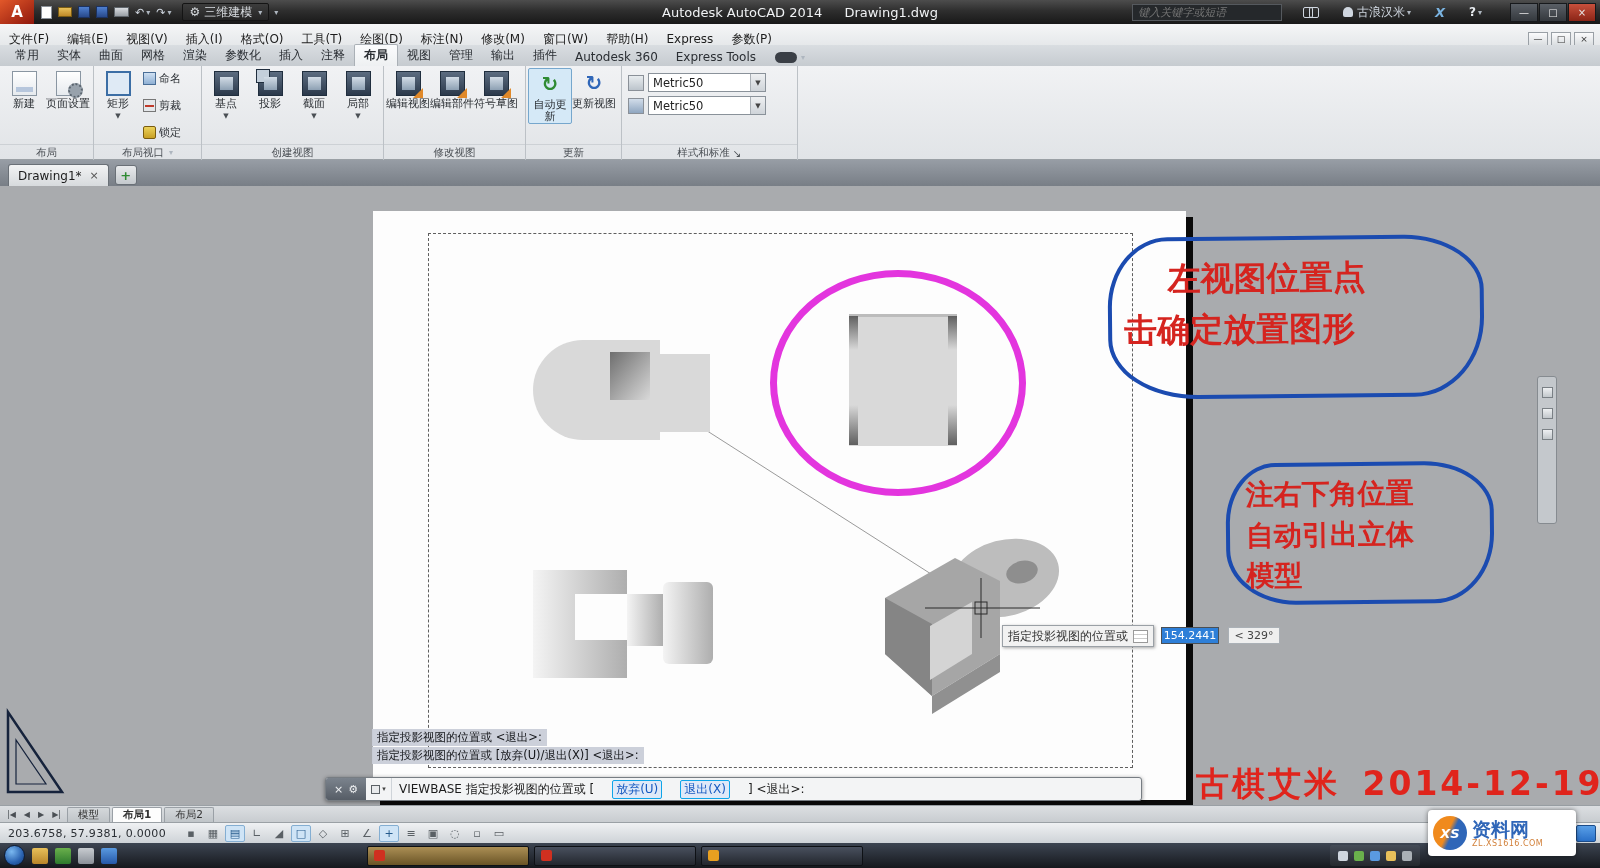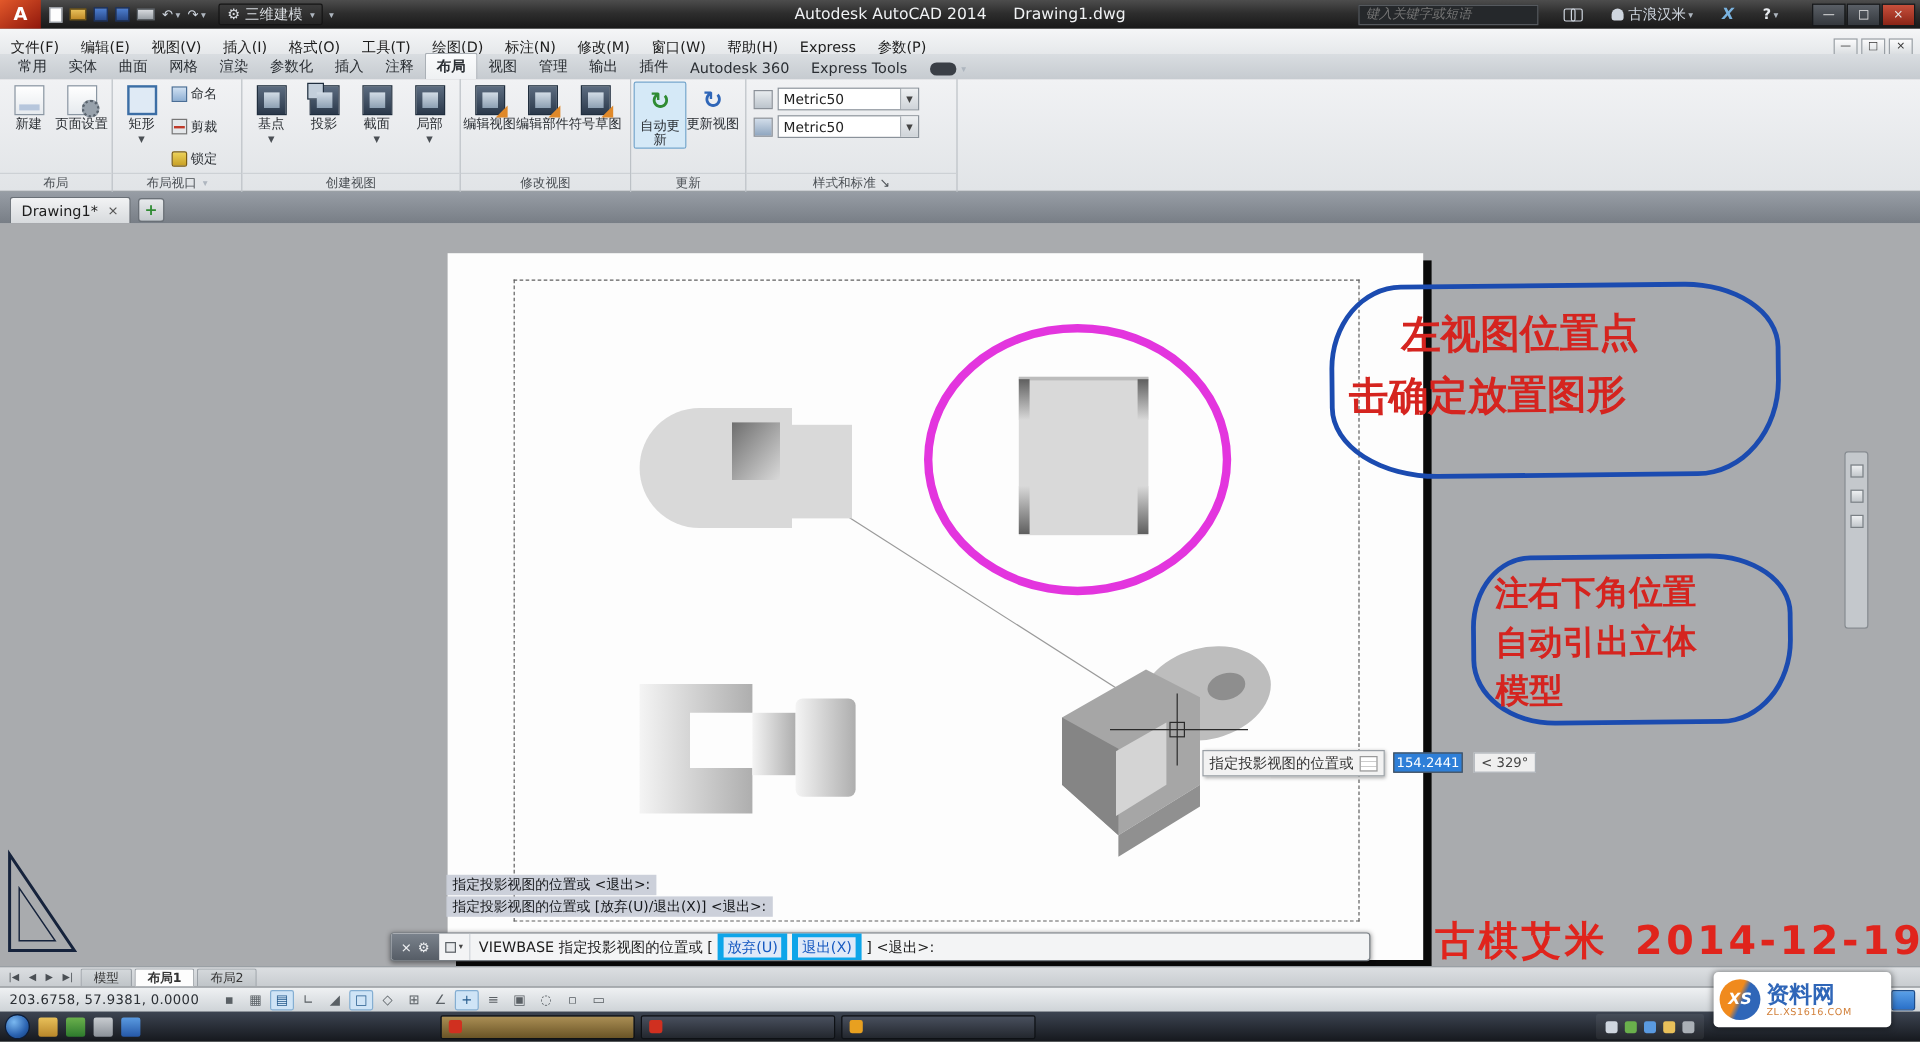--- a/index.html
+++ b/index.html
@@ -105,22 +105,22 @@
 .kb-icon{width:15px;height:13px;border:1px solid #999;background:repeating-linear-gradient(#fff 0 3px,#ccc 3px 4px);display:inline-block;}
 .dyn-val{position:absolute;left:1161px;top:441px;width:58px;height:17px;background:#2e7fd8;border:1px solid #4a4f54;color:#fff;font-size:11px;display:flex;align-items:center;justify-content:center;}
 .dyn-ang{position:absolute;left:1228px;top:441px;width:52px;height:17px;background:#efefef;border:1px solid #aab0b6;color:#444;font-size:11px;display:flex;align-items:center;justify-content:center;}
 .cmdhist{position:absolute;left:372px;top:543px;font-size:11.5px;color:#14161a;}
 .chrow{width:max-content;background:rgba(201,206,216,.95);padding:1px 5px;margin-bottom:1px;}
 .chrow.sel{background:rgba(182,193,214,.97);}
 .cmdbar{position:absolute;left:325px;top:591px;width:817px;height:24px;background:#f3f4f5;border:1px solid #777d83;border-radius:3px;box-shadow:0 1px 4px rgba(0,0,0,.45);display:flex;align-items:center;overflow:hidden;}
 .cmd-left{width:40px;height:100%;background:linear-gradient(#7b838d,#565d66);display:flex;align-items:center;justify-content:center;gap:5px;color:#eef0f2;font-size:11px;}
 .cmd-recent{width:26px;height:100%;border-right:1px solid #cfd4d9;display:flex;align-items:center;justify-content:center;gap:2px;color:#444;font-size:7px;}
 .mini-sq{width:9px;height:9px;border:1px solid #5a6065;background:#e8eaec;display:inline-block;}
-.cmd-text{display:flex;align-items:center;gap:4px;padding-left:7px;font-size:12px;color:#1c1c1c;white-space:nowrap;}
-.chip{color:#1659c0;background:#dfe9f8;border:5px solid #0ea5e9;border-radius:2px;padding:0 3px;}
+.cmd-text{display:flex;align-items:center;gap:18px;padding-left:7px;font-size:12px;color:#1c1c1c;white-space:nowrap;}
+.chip{color:#1659c0;background:#dfe9f8;border:1px solid #0ea5e9;border-radius:2px;padding:0 3px;}
 .side-strip{position:absolute;left:1537px;top:190px;width:20px;height:148px;background:rgba(199,202,206,.92);border:1px solid #868b90;border-radius:3px;display:flex;flex-direction:column;align-items:center;gap:10px;padding-top:10px;}
 .ss-dot{width:11px;height:11px;border:1px solid #7a8085;background:linear-gradient(#eef0f2,#c2c7cb);}
 .ucs-tri{position:absolute;left:4px;top:508px;}
 
 
 .layoutrow{position:absolute;left:0;top:805px;width:1600px;height:17px;background:linear-gradient(#dcdfe2,#c8ccd0);border-top:1px solid #9aa0a5;display:flex;align-items:center;font-size:10.5px;color:#333;padding-left:3px;}
 .lnav{padding:0 4px;font-size:8px;color:#4a4f54;}
 .ltab{padding:0 10px;height:15px;display:flex;align-items:center;border:1px solid #9aa0a6;border-bottom:none;background:linear-gradient(#d4d8db,#bfc4c8);margin-left:2px;border-radius:2px 2px 0 0;}
 .ltab.active{background:#fdfdfd;font-weight:bold;}
 

